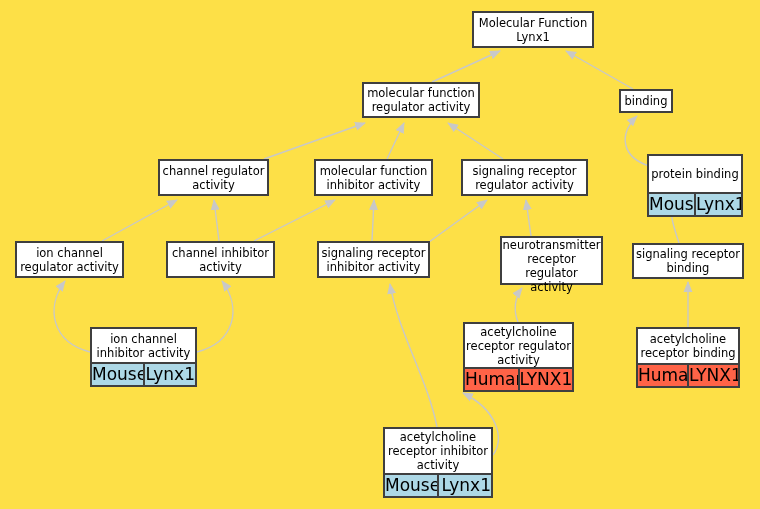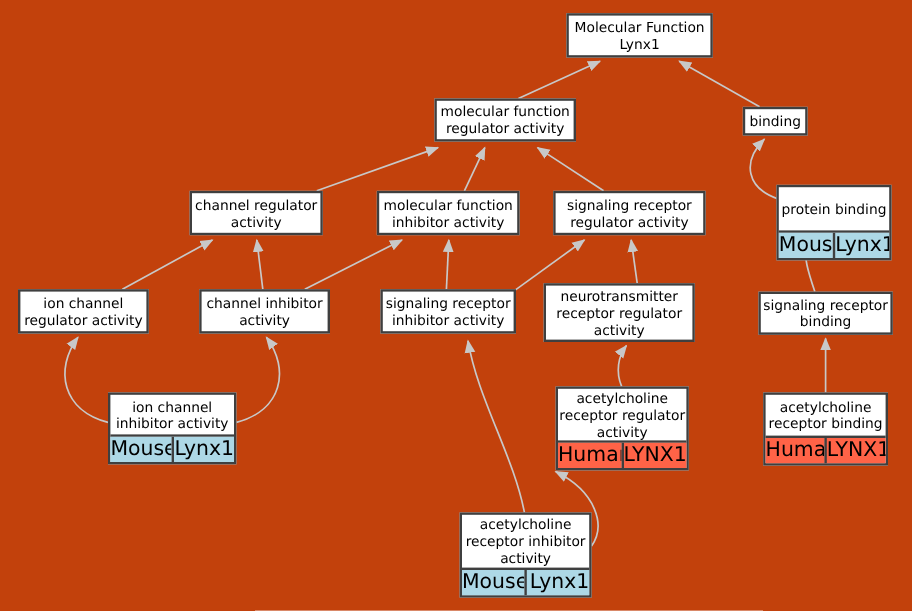--- a/index.html
+++ b/index.html
@@ -1,20 +1,20 @@
 <!DOCTYPE html>
 <html><head>
 <meta charset="utf-8">
 <style>
   html, body { margin: 0; padding: 0; background: #ffffff; }
   #canvas {
     position: relative;
     width: 760px;
     height: 509px;
-    background: #c2410c;
+    background: #fde047;
     overflow: hidden;
     font-family: "DejaVu Sans", "Liberation Sans", sans-serif;
   }
   #edges {
     position: absolute;
     left: 0; top: 0;
     width: 760px; height: 509px;
   }
   .node {
     position: absolute;
@@ -128,21 +128,21 @@
   <div class="node" style="left:166px;top:241px;width:109px;height:37px">
     <div class="label">channel inhibitor
 activity</div>
   </div>
 
   <div class="node" style="left:317px;top:241px;width:113px;height:37px">
     <div class="label">signaling receptor
 inhibitor activity</div>
   </div>
 
-  <div class="node" style="left:453px;top:236px;width:126px;height:49px">
+  <div class="node" style="left:500px;top:236px;width:103px;height:49px">
     <div class="label">neurotransmitter
 receptor regulator
 activity</div>
   </div>
 
   <div class="node" style="left:632px;top:243px;width:112px;height:36px">
     <div class="label">signaling receptor
 binding</div>
   </div>
 

